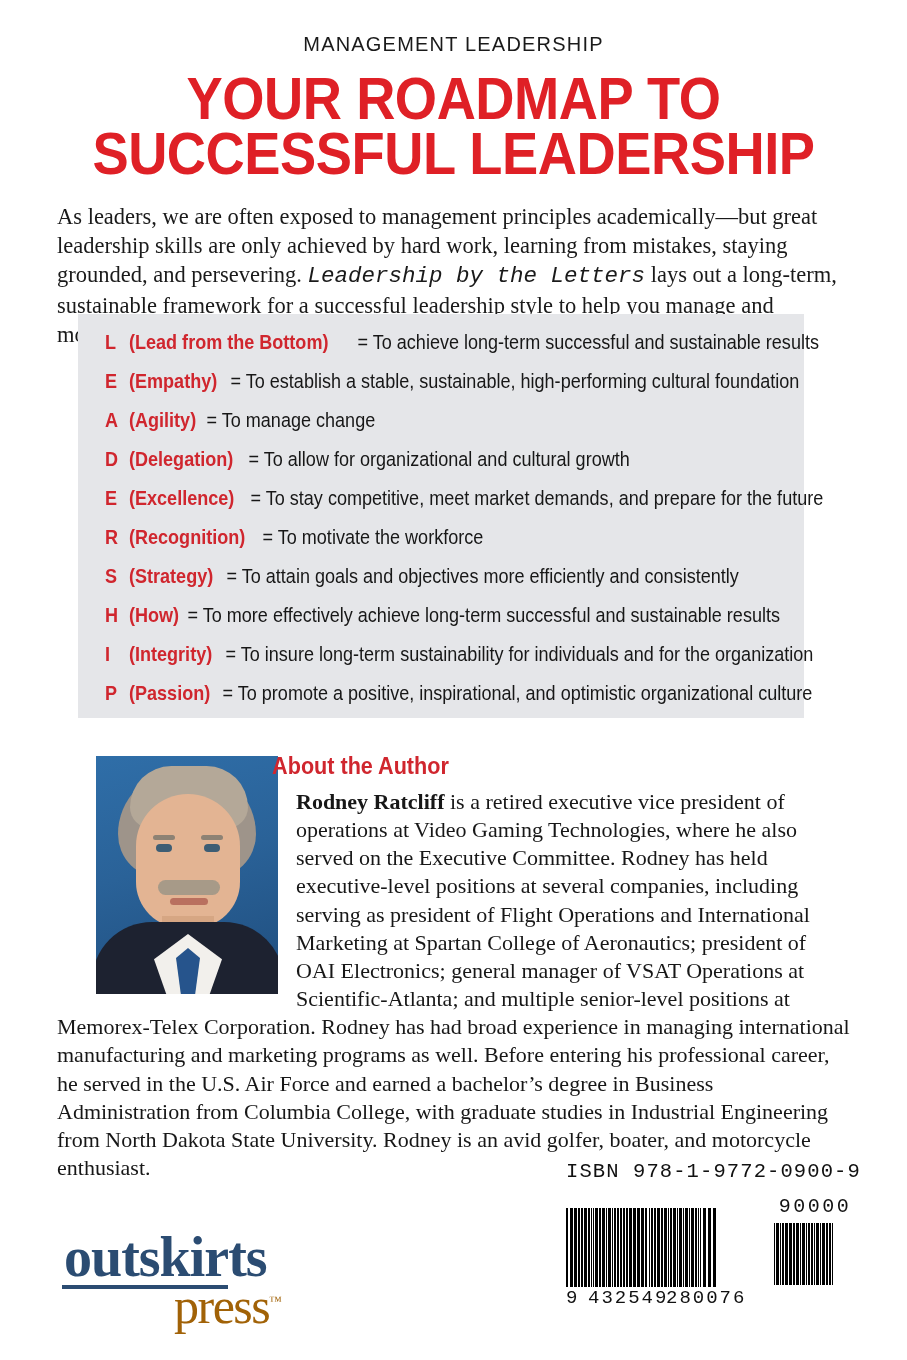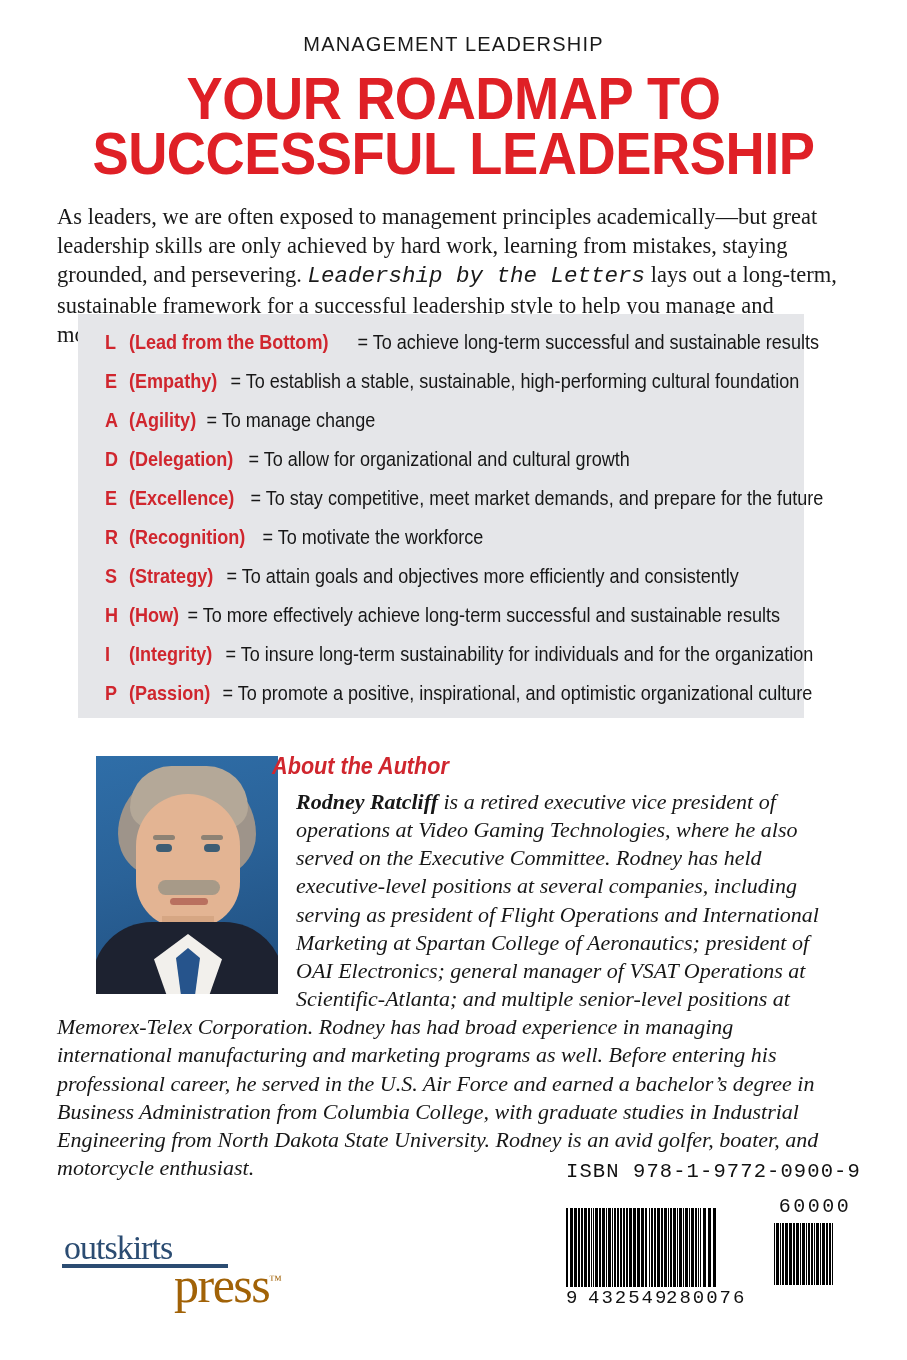--- a/index.html
+++ b/index.html
@@ -103,21 +103,20 @@
     font-size: 20.5px;
     padding-left: 4px;
   }
 
   
   .author-wrap {
     position: absolute;
     left: 57px;
     top: 752px;
     width: 793px;
-    font-style: italic;
   }
   .author-photo {
     float: left;
     width: 182px;
     height: 238px;
     margin: 4px 18px 4px 39px;
     background: linear-gradient(165deg, #2f6ea8 0%, #2a6298 45%, #1f4d7d 100%);
     position: relative;
     overflow: hidden;
     border: 0;
@@ -178,26 +177,27 @@
   .logo {
     position: absolute;
     left: 62px;
     top: 1232px;
     width: 230px;
     height: 86px;
     color: #2B4C72;
   }
   .logo-top {
     font-family: "Liberation Serif", serif;
-    font-size: 34px;
+    font-size: 56px;
     line-height: 0.92;
     letter-spacing: -1px;
     color: #2B4C72;
     position: relative;
     padding-left: 2px;
+    font-weight: bold;
   }
   .logo-rule {
     width: 166px; height: 4px; background: #2B4C72; margin-top: 1px;
   }
   .logo-bottom {
     font-family: "Liberation Serif", serif;
     font-size: 50px;
     line-height: 0.92;
     letter-spacing: -1.5px;
     color: #a16207;
@@ -396,21 +396,21 @@
           <div class="bar" style="width: 3px; margin-right: 1px;"></div>
           <div class="bar" style="width: 1px; margin-right: 1px;"></div>
           <div class="bar" style="width: 3px; margin-right: 1px;"></div>
           <div class="bar" style="width: 2px; margin-right: 1px;"></div>
           <div class="bar" style="width: 1px; margin-right: 1px;"></div>
           <div class="bar" style="width: 1px; margin-right: 2px;"></div>
           <div class="bar" style="width: 3px; margin-right: 2px;"></div>
           <div class="bar" style="width: 3px; margin-right: 2px;"></div>
           <div class="bar" style="width: 3px; margin-right: 2px;"></div>
         </div>
-      <div class="addon-digits">60000</div>
+      <div class="addon-digits">90000</div>
       <div class="bars-addon" id="bars-addon">
           <div class="bar" style="width: 1px; margin-right: 1px;"></div>
           <div class="bar" style="width: 3px; margin-right: 1px;"></div>
           <div class="bar" style="width: 1px; margin-right: 1px;"></div>
           <div class="bar" style="width: 2px; margin-right: 1px;"></div>
           <div class="bar" style="width: 3px; margin-right: 1px;"></div>
           <div class="bar" style="width: 3px; margin-right: 1px;"></div>
           <div class="bar" style="width: 2px; margin-right: 1px;"></div>
           <div class="bar" style="width: 3px; margin-right: 1px;"></div>
           <div class="bar" style="width: 1px; margin-right: 1px;"></div>

